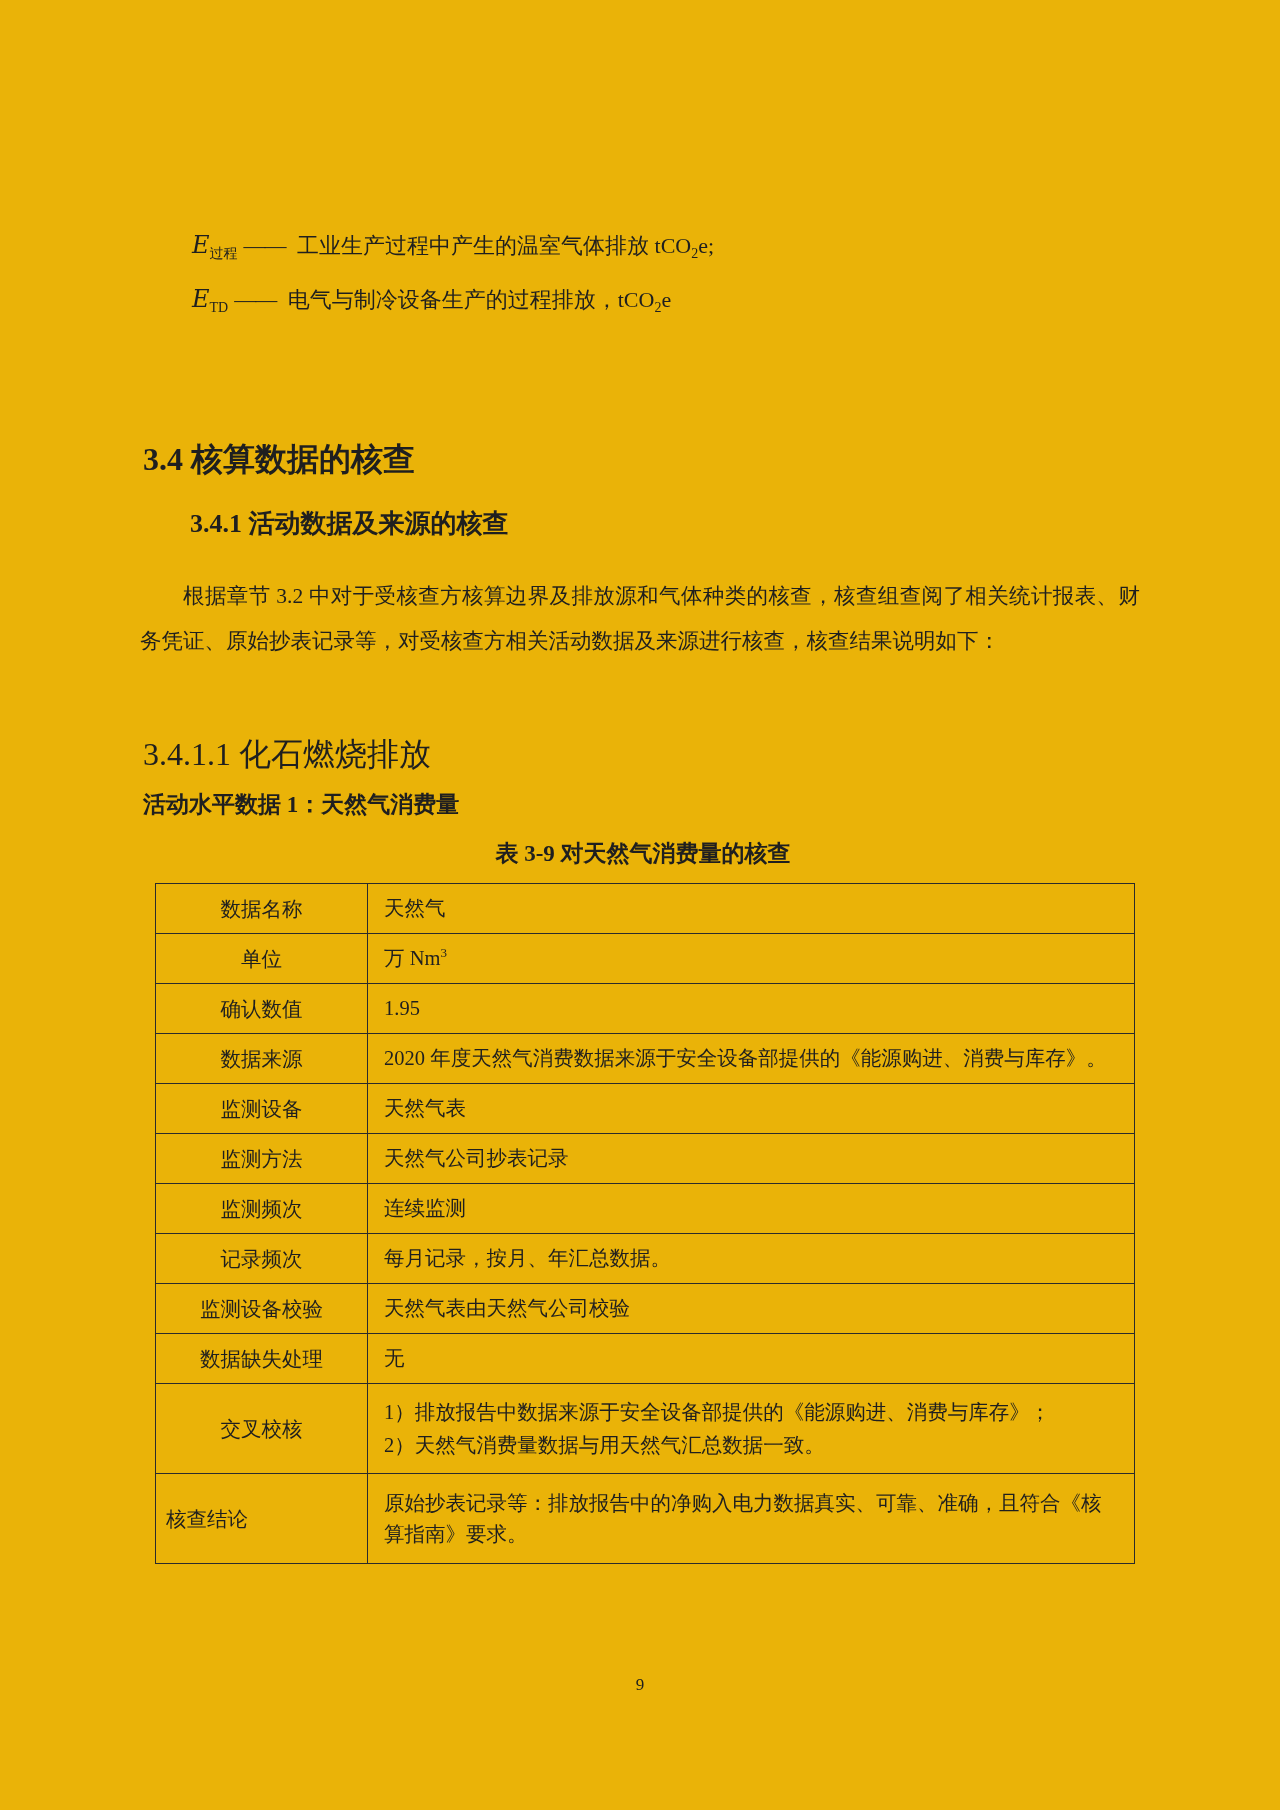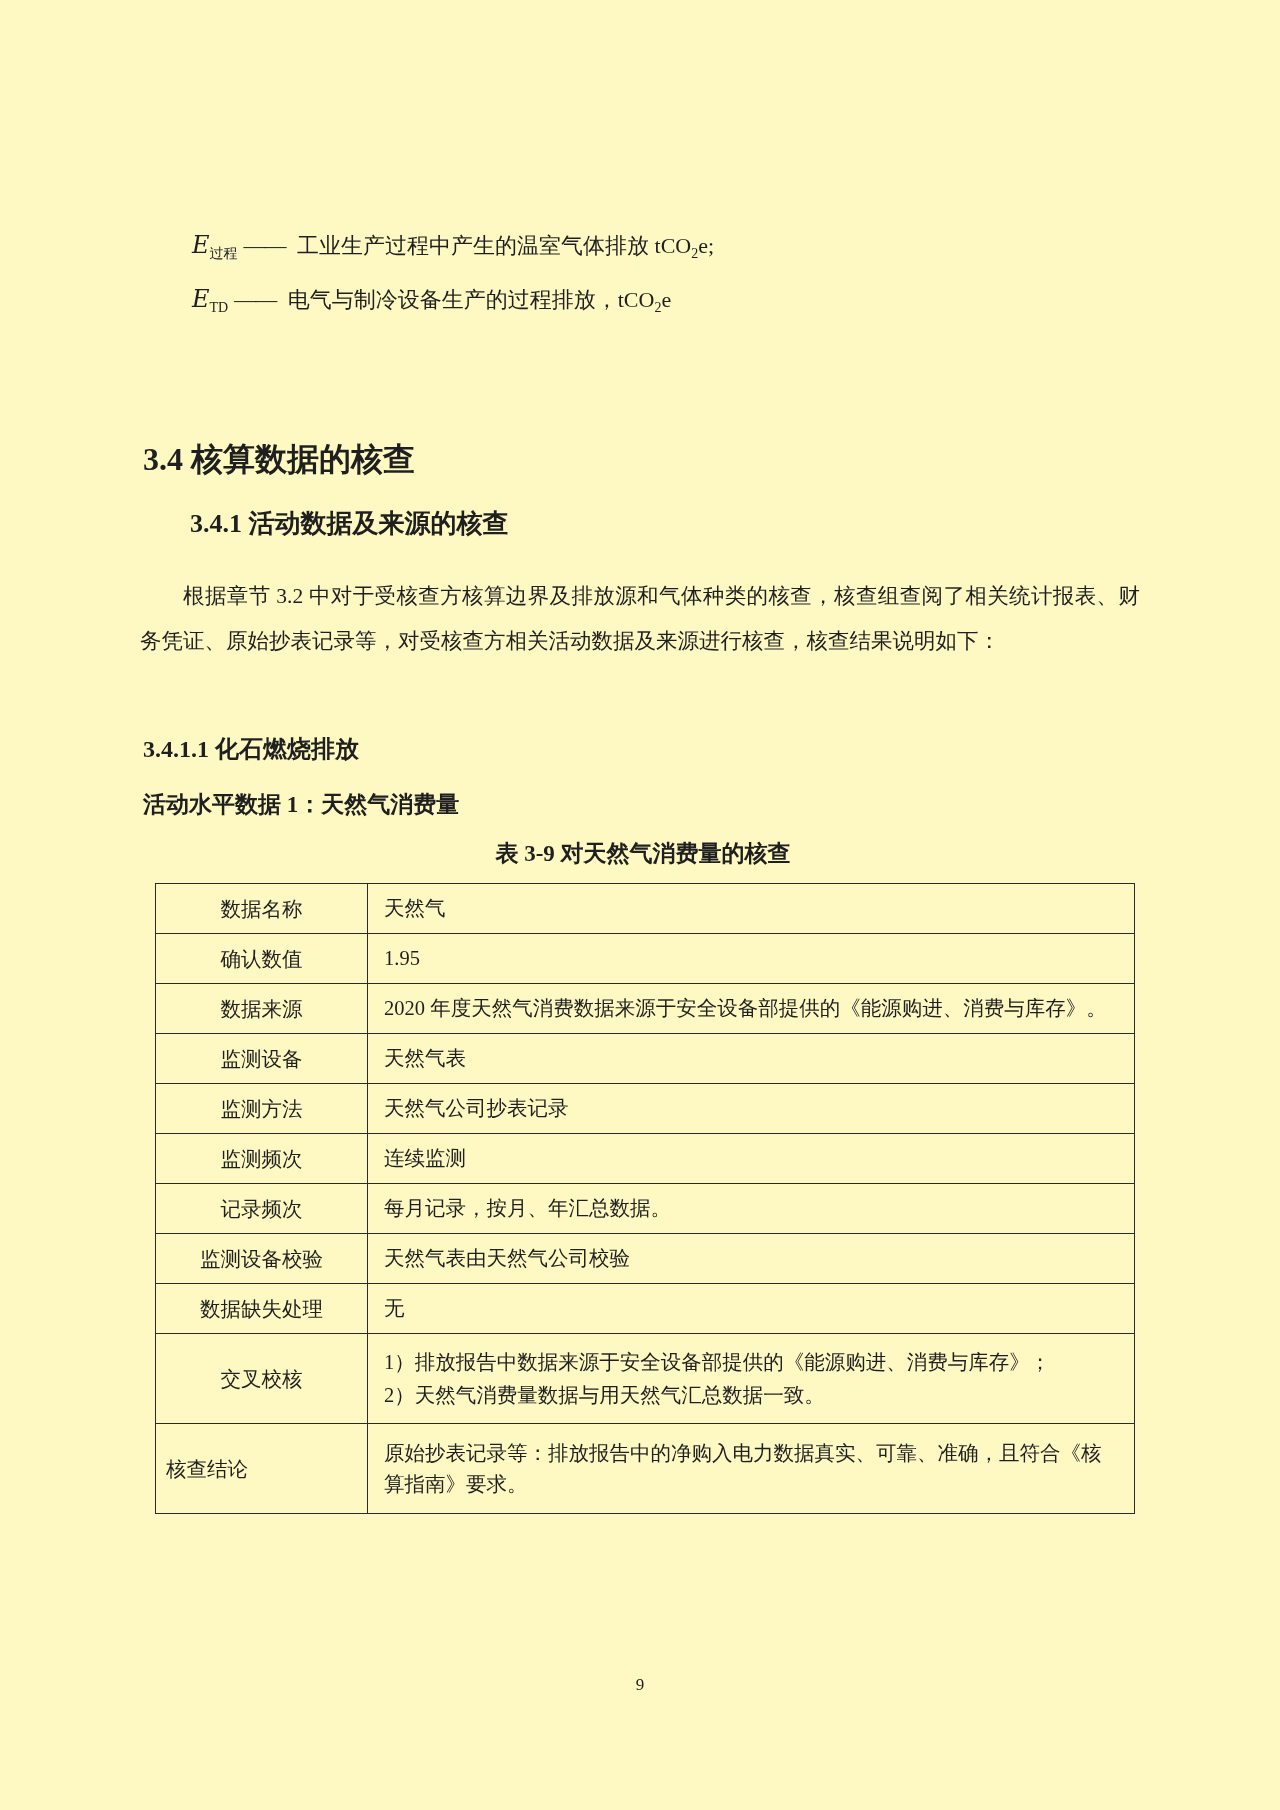--- a/index.html
+++ b/index.html
@@ -1,34 +1,34 @@
 <!DOCTYPE html>
 <html><head>
 <meta charset="utf-8">
 <style>
   html,body{margin:0;padding:0;background:#e8e8e8;}
   .page{
     position:relative;
     width:1280px;height:1810px;
     margin:0 auto;
-    background:#fef9c3;
+    background:#eab308;
     color:#1f1f1f;
     font-family:"Liberation Serif","DejaVu Serif",serif;
     overflow:hidden;
   }
   
   .defs{position:absolute;left:192px;top:228px;}
   .def-line{font-size:22px;line-height:34px;margin-bottom:19px;white-space:nowrap;}
   .def-line .sym{font-style:italic;font-size:24px;font-family:"DejaVu Serif","Liberation Serif",serif;}
   .def-line sub{font-size:14px;line-height:0;}
   .def-line .dash{letter-spacing:-1px;margin:0 6px;}
   
   .h34{position:absolute;left:143px;top:438px;font-size:32px;font-weight:bold;}
   .h341{position:absolute;left:190px;top:506px;font-size:26px;font-weight:bold;}
-  .h3411{position:absolute;left:143px;top:733px;font-size:24px;font-weight:bold;}
+  .h3411{position:absolute;left:143px;top:733px;font-size:32px;font-weight:normal;}
   .hact{position:absolute;left:143px;top:789px;font-size:23px;font-weight:bold;}
   
   .para{
     position:absolute;left:140px;top:574px;width:1000px;
     font-size:21.5px;line-height:45px;
     text-align:justify;text-justify:inter-ideograph;
     text-indent:2em;
   }
   
   .tbl-caption{
@@ -83,20 +83,24 @@
 
   <div class="tbl-caption">表 3-9  对天然气消费量的核查</div>
 
   <table class="verif">
     <tbody>
       <tr>
         <td class="lbl">数据名称</td>
         <td class="val">天然气</td>
       </tr>
       <tr>
+        <td class="lbl">单位</td>
+        <td class="val"><span>万 Nm</span><sup>3</sup></td>
+      </tr>
+      <tr>
         <td class="lbl">确认数值</td>
         <td class="val">1.95</td>
       </tr>
       <tr>
         <td class="lbl">数据来源</td>
         <td class="val">2020 年度天然气消费数据来源于安全设备部提供的《能源购进、消费与库存》。</td>
       </tr>
       <tr>
         <td class="lbl">监测设备</td>
         <td class="val">天然气表</td>

